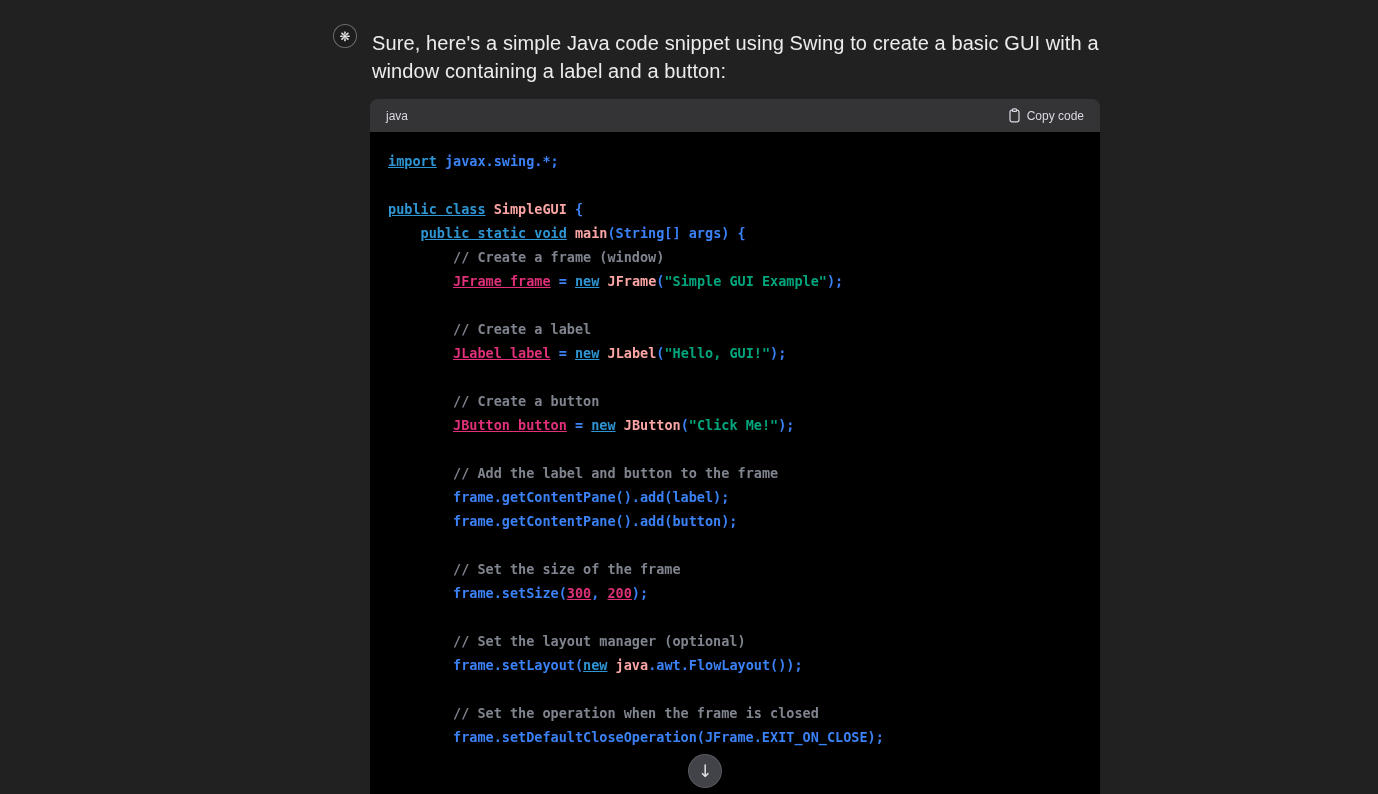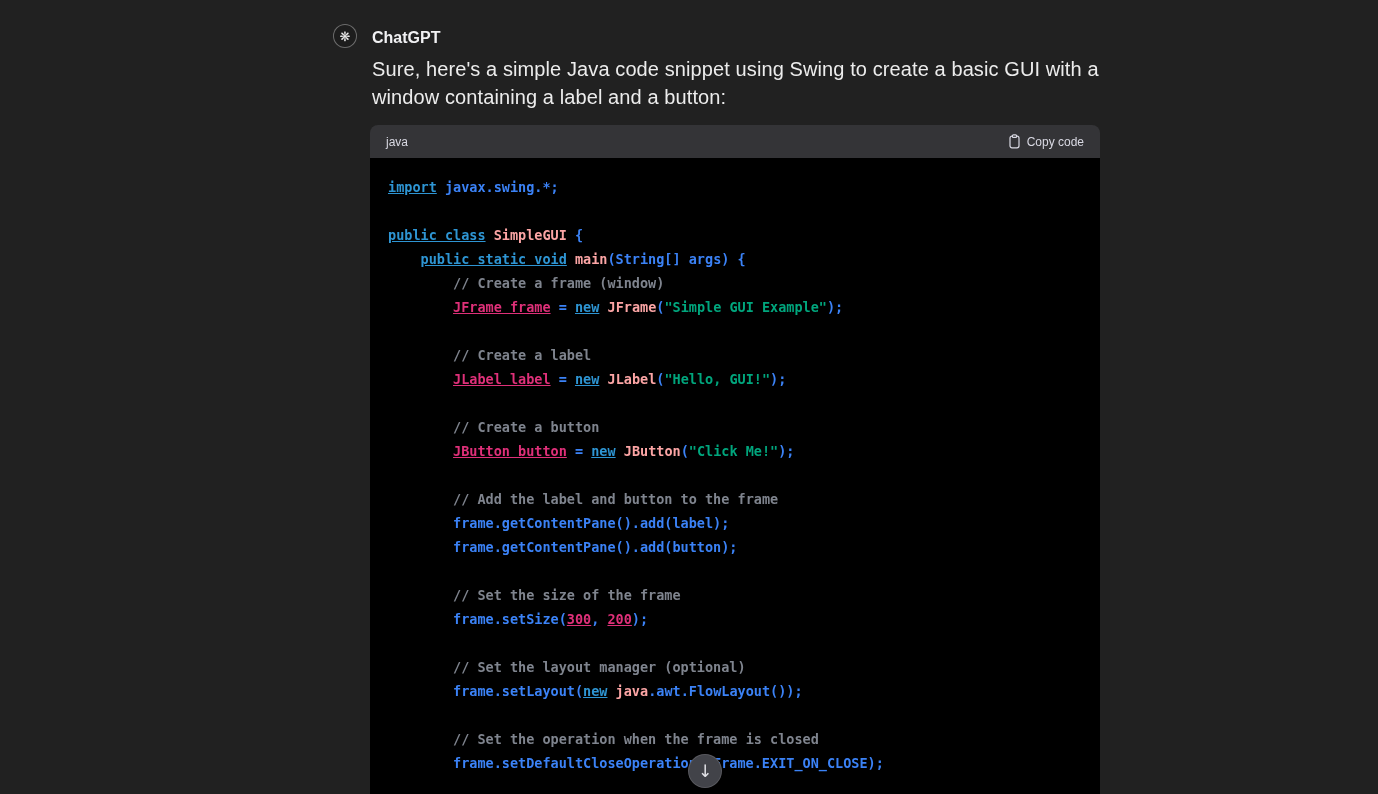--- a/index.html
+++ b/index.html
@@ -70,21 +70,20 @@
   }
 </style>
 </head>
 <body>
 
 <div class="message">
   <div class="avatar">
     <span class="logo">❋</span>
   </div>
   <div class="msg-content">
-    <div class="author">ChatGPT</div>
     <p class="body-text">Sure, here's a simple Java code snippet using Swing to create a basic GUI with a window containing a label and a button:</p>
 
     <div class="code-block">
       <div class="code-header">
         <span class="lang">java</span>
         <button class="copy-btn">
           <span>
             <svg width="13" height="15" viewBox="0 0 13 15" fill="none" stroke="#d9d9e3" stroke-width="1.2">
               <rect x="2" y="2.2" width="9" height="11.6" rx="2"></rect>
               <rect x="4.4" y="0.8" width="4.2" height="2.6" rx="1" fill="#343437"></rect>

